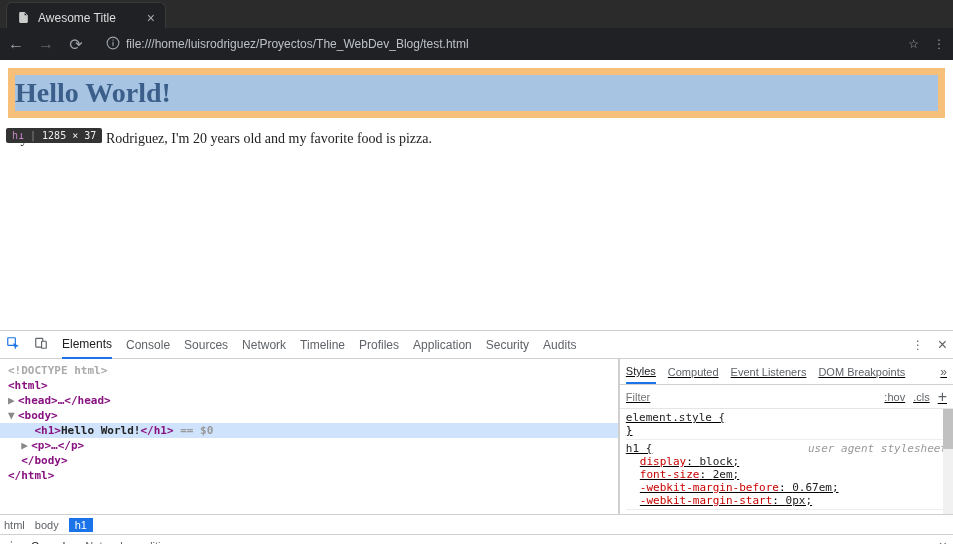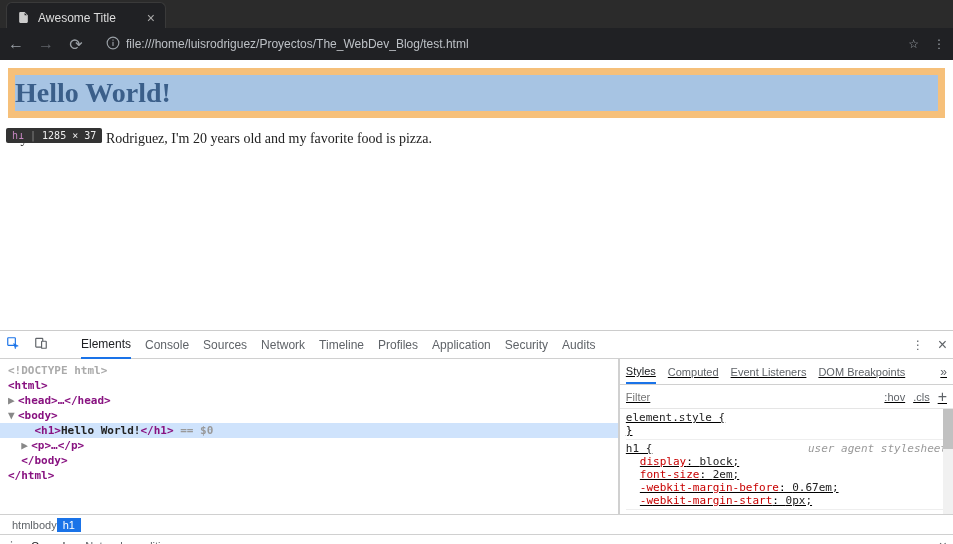--- a/index.html
+++ b/index.html
@@ -63,21 +63,21 @@
       border-bottom-color: #333;
     }
 
     
     .devtools { border-top: 1px solid #ccc; background: #fff; display: flex; flex-direction: column; height: 226px; }
 
     .dt-tabs { display: flex; align-items: center; border-bottom: 1px solid #d0d0d0; height: 28px; padding: 0 6px; gap: 14px; color: #5f6368; }
     .dt-tabs .picker svg { width:14px; height:14px; stroke:#1a73e8; fill:none; }
     .dt-tabs .device svg { width:14px; height:14px; stroke:#5f6368; fill:none; }
     .dt-tab { cursor: pointer; font-size: 12px; color: #5f6368; padding: 6px 0; }
-    .dt-tab.active { color: #202124; border-bottom: 2px solid #1a73e8; margin-bottom: -1px; margin-left: 19px; }
+    .dt-tab.active { color: #202124; border-bottom: 2px solid #1a73e8; margin-bottom: -1px; }
     .dt-tabs .spacer { flex: 1; }
     .dt-tabs .kebab { color:#5f6368; cursor:pointer; }
     .dt-tabs .close { color:#5f6368; cursor:pointer; font-size:16px; }
 
     .dt-body { flex: 1; display: flex; overflow: hidden; }
 
     
     .dom-tree { flex: 1.02; font-family: Menlo, Consolas, monospace; font-size: 11px; color: #333; padding: 4px 0; overflow: auto; border-right:1px solid #d0d0d0;font-weight:bold; }
     .dom-line { white-space: pre; padding: 1px 0 1px 8px; }
     .dom-line.sel { background: #cfe3fc; }
@@ -101,21 +101,21 @@
     .css-block { border-bottom:1px solid #eee; padding-bottom:2px; margin-bottom:2px; }
     .css-sel { color:#222; }
     .css-ua { color:#999; float:right; font-style:italic; }
     .css-prop { color: #c80000; }
     .css-val { color: #222; }
     .css-line { padding-left: 14px; }
     .scroll-ind { position:absolute; right:0; top:0; bottom:0; width:10px; background: #f1f1f1; }
     .scroll-thumb { position:absolute; right:0; top:0; width:10px; height:40px; background:#c1c1c1; }
 
     
-    .breadcrumb { border-top:1px solid #d0d0d0; height:20px; display:flex; align-items:center; font-size:11px; color:#5f6368; padding:0 12px; }
+    .breadcrumb { border-top:1px solid #d0d0d0; height:20px; display:flex; align-items:center; font-size:11px; color:#5f6368; padding:0 4px; gap:10px; }
     .breadcrumb .bc { cursor:pointer; }
     .breadcrumb .bc.active { background:#1a73e8; color:#fff; padding:1px 6px; border-radius:0; }
 
     
     .drawer { border-top:1px solid #d0d0d0; height:22px; display:flex; align-items:center; padding:0 6px; gap:14px; font-size:11px; color:#5f6368; }
     .drawer .kebab { cursor:pointer; }
     .drawer .dtab { cursor:pointer; }
     .drawer .dtab.active { color:#202124; }
     .drawer .spacer { flex:1; }
     .drawer .close { cursor:pointer; font-size:14px; }

